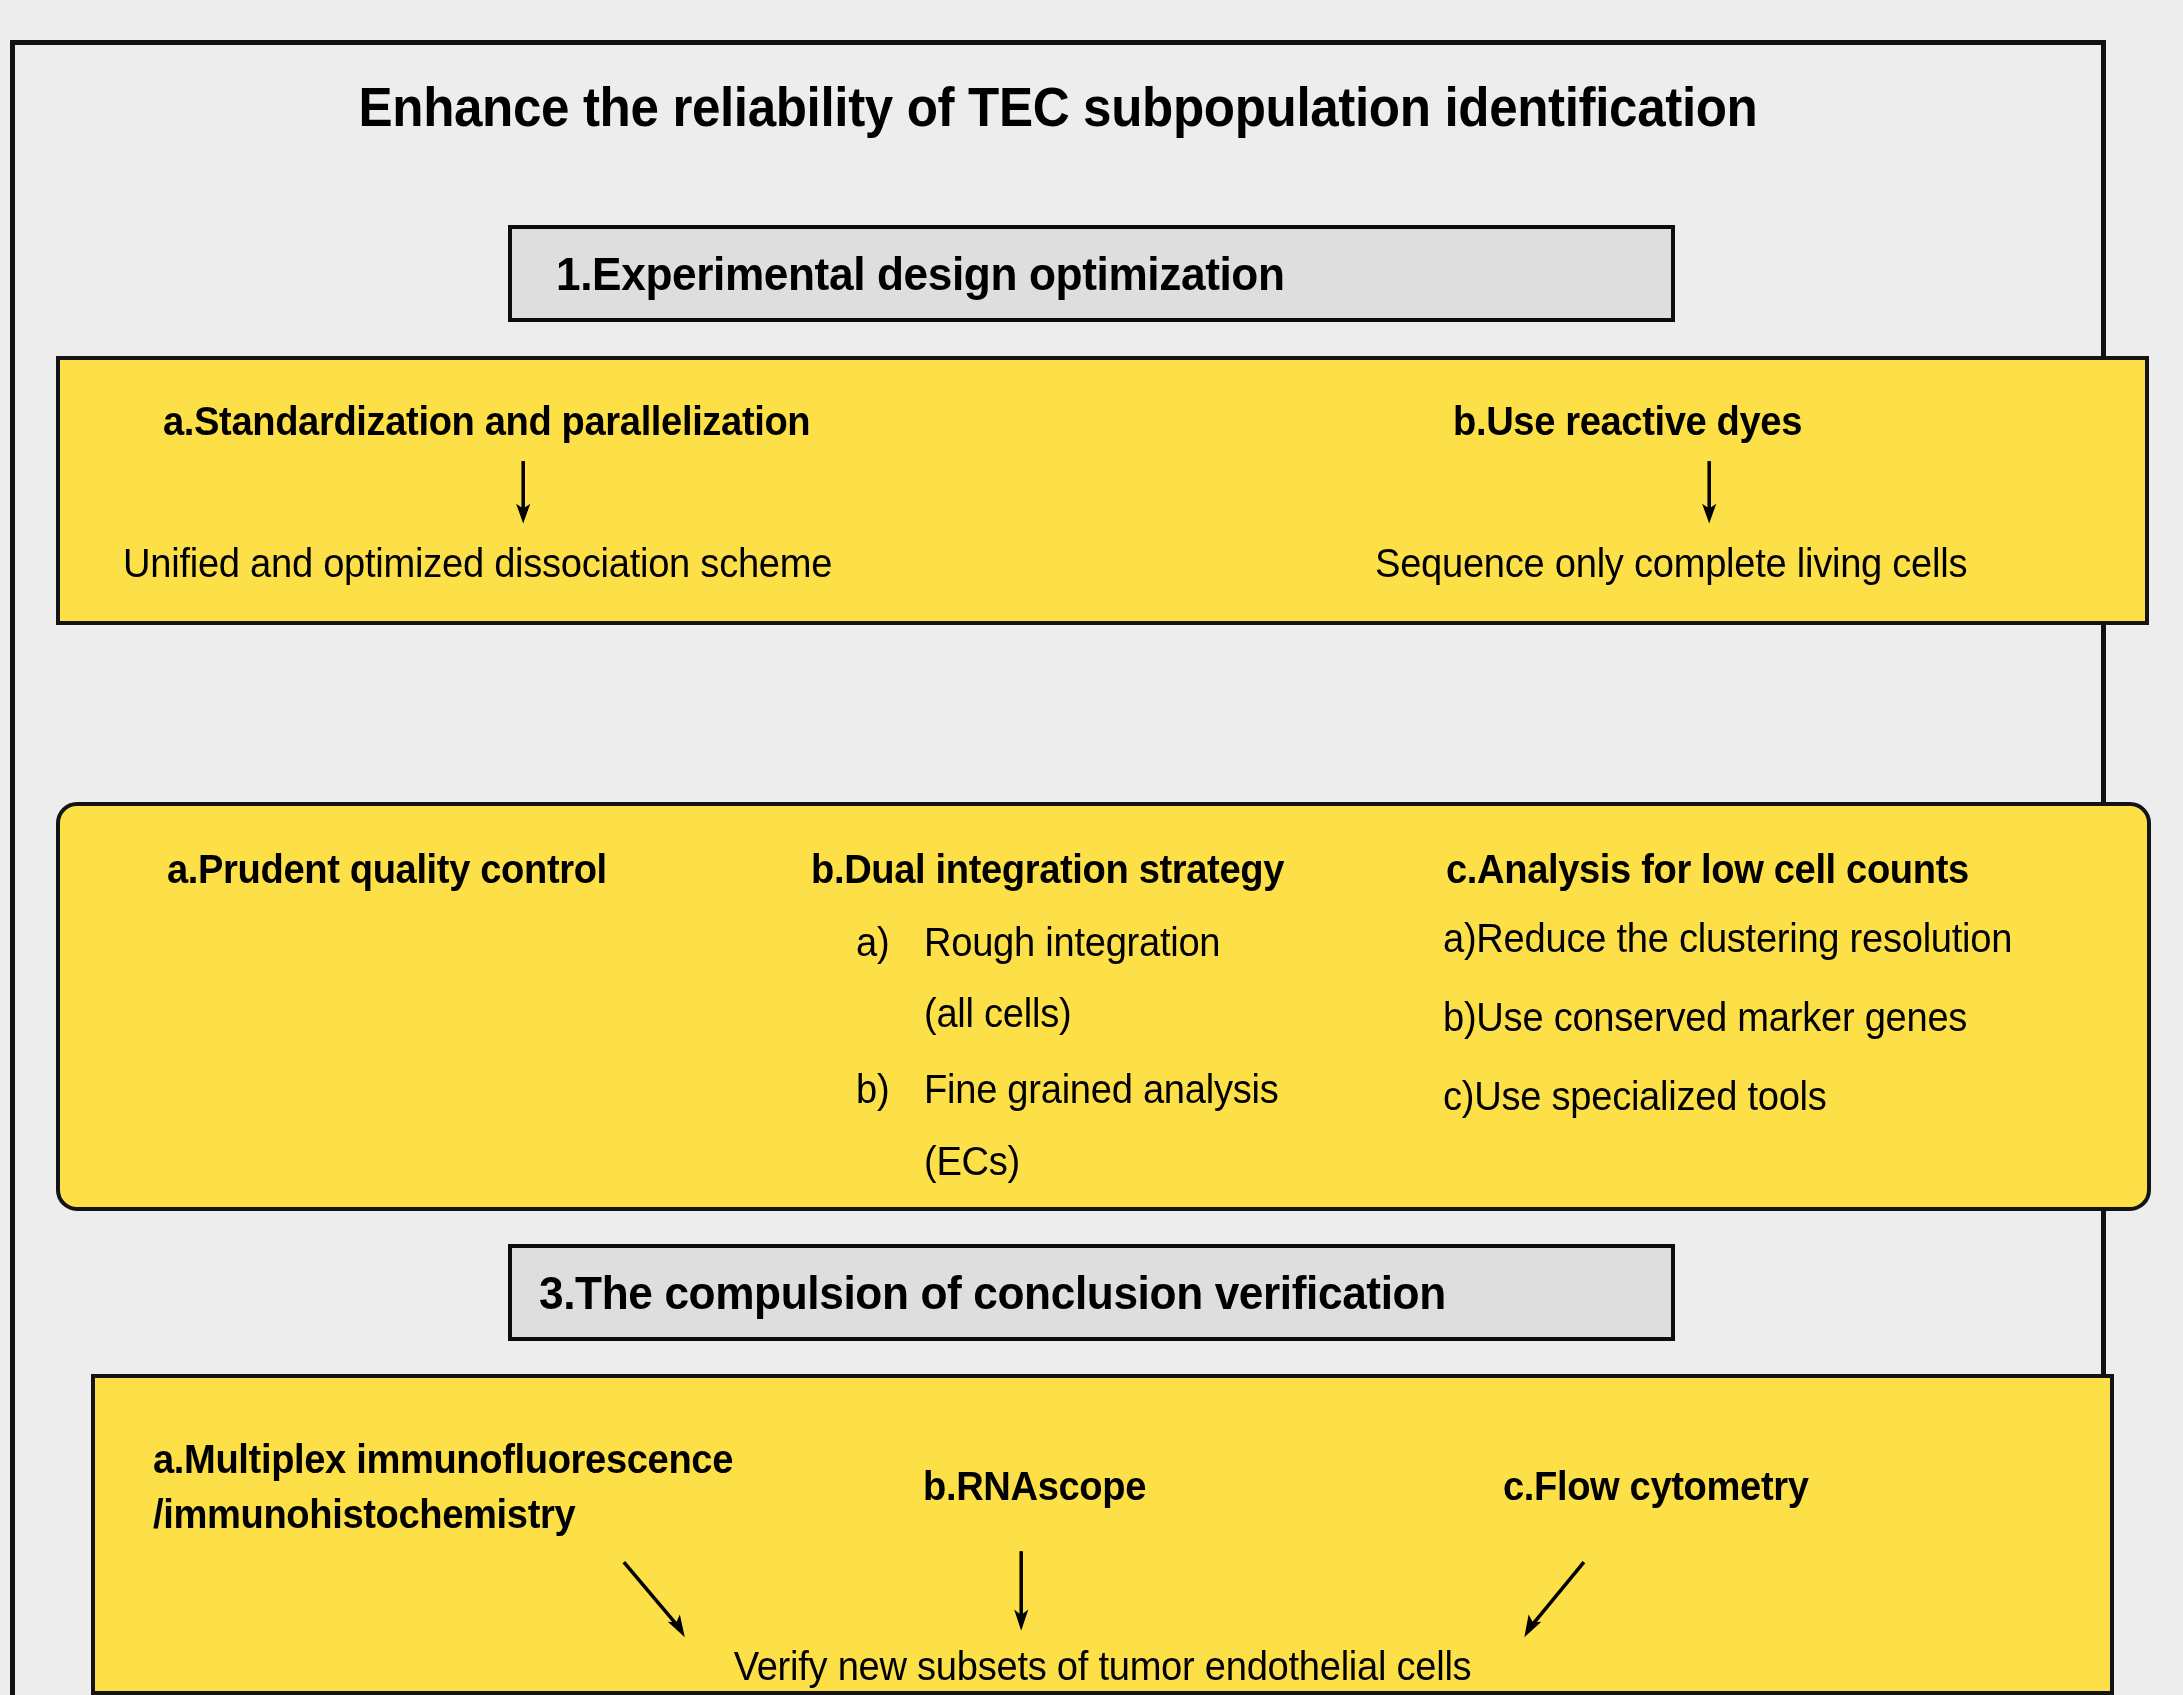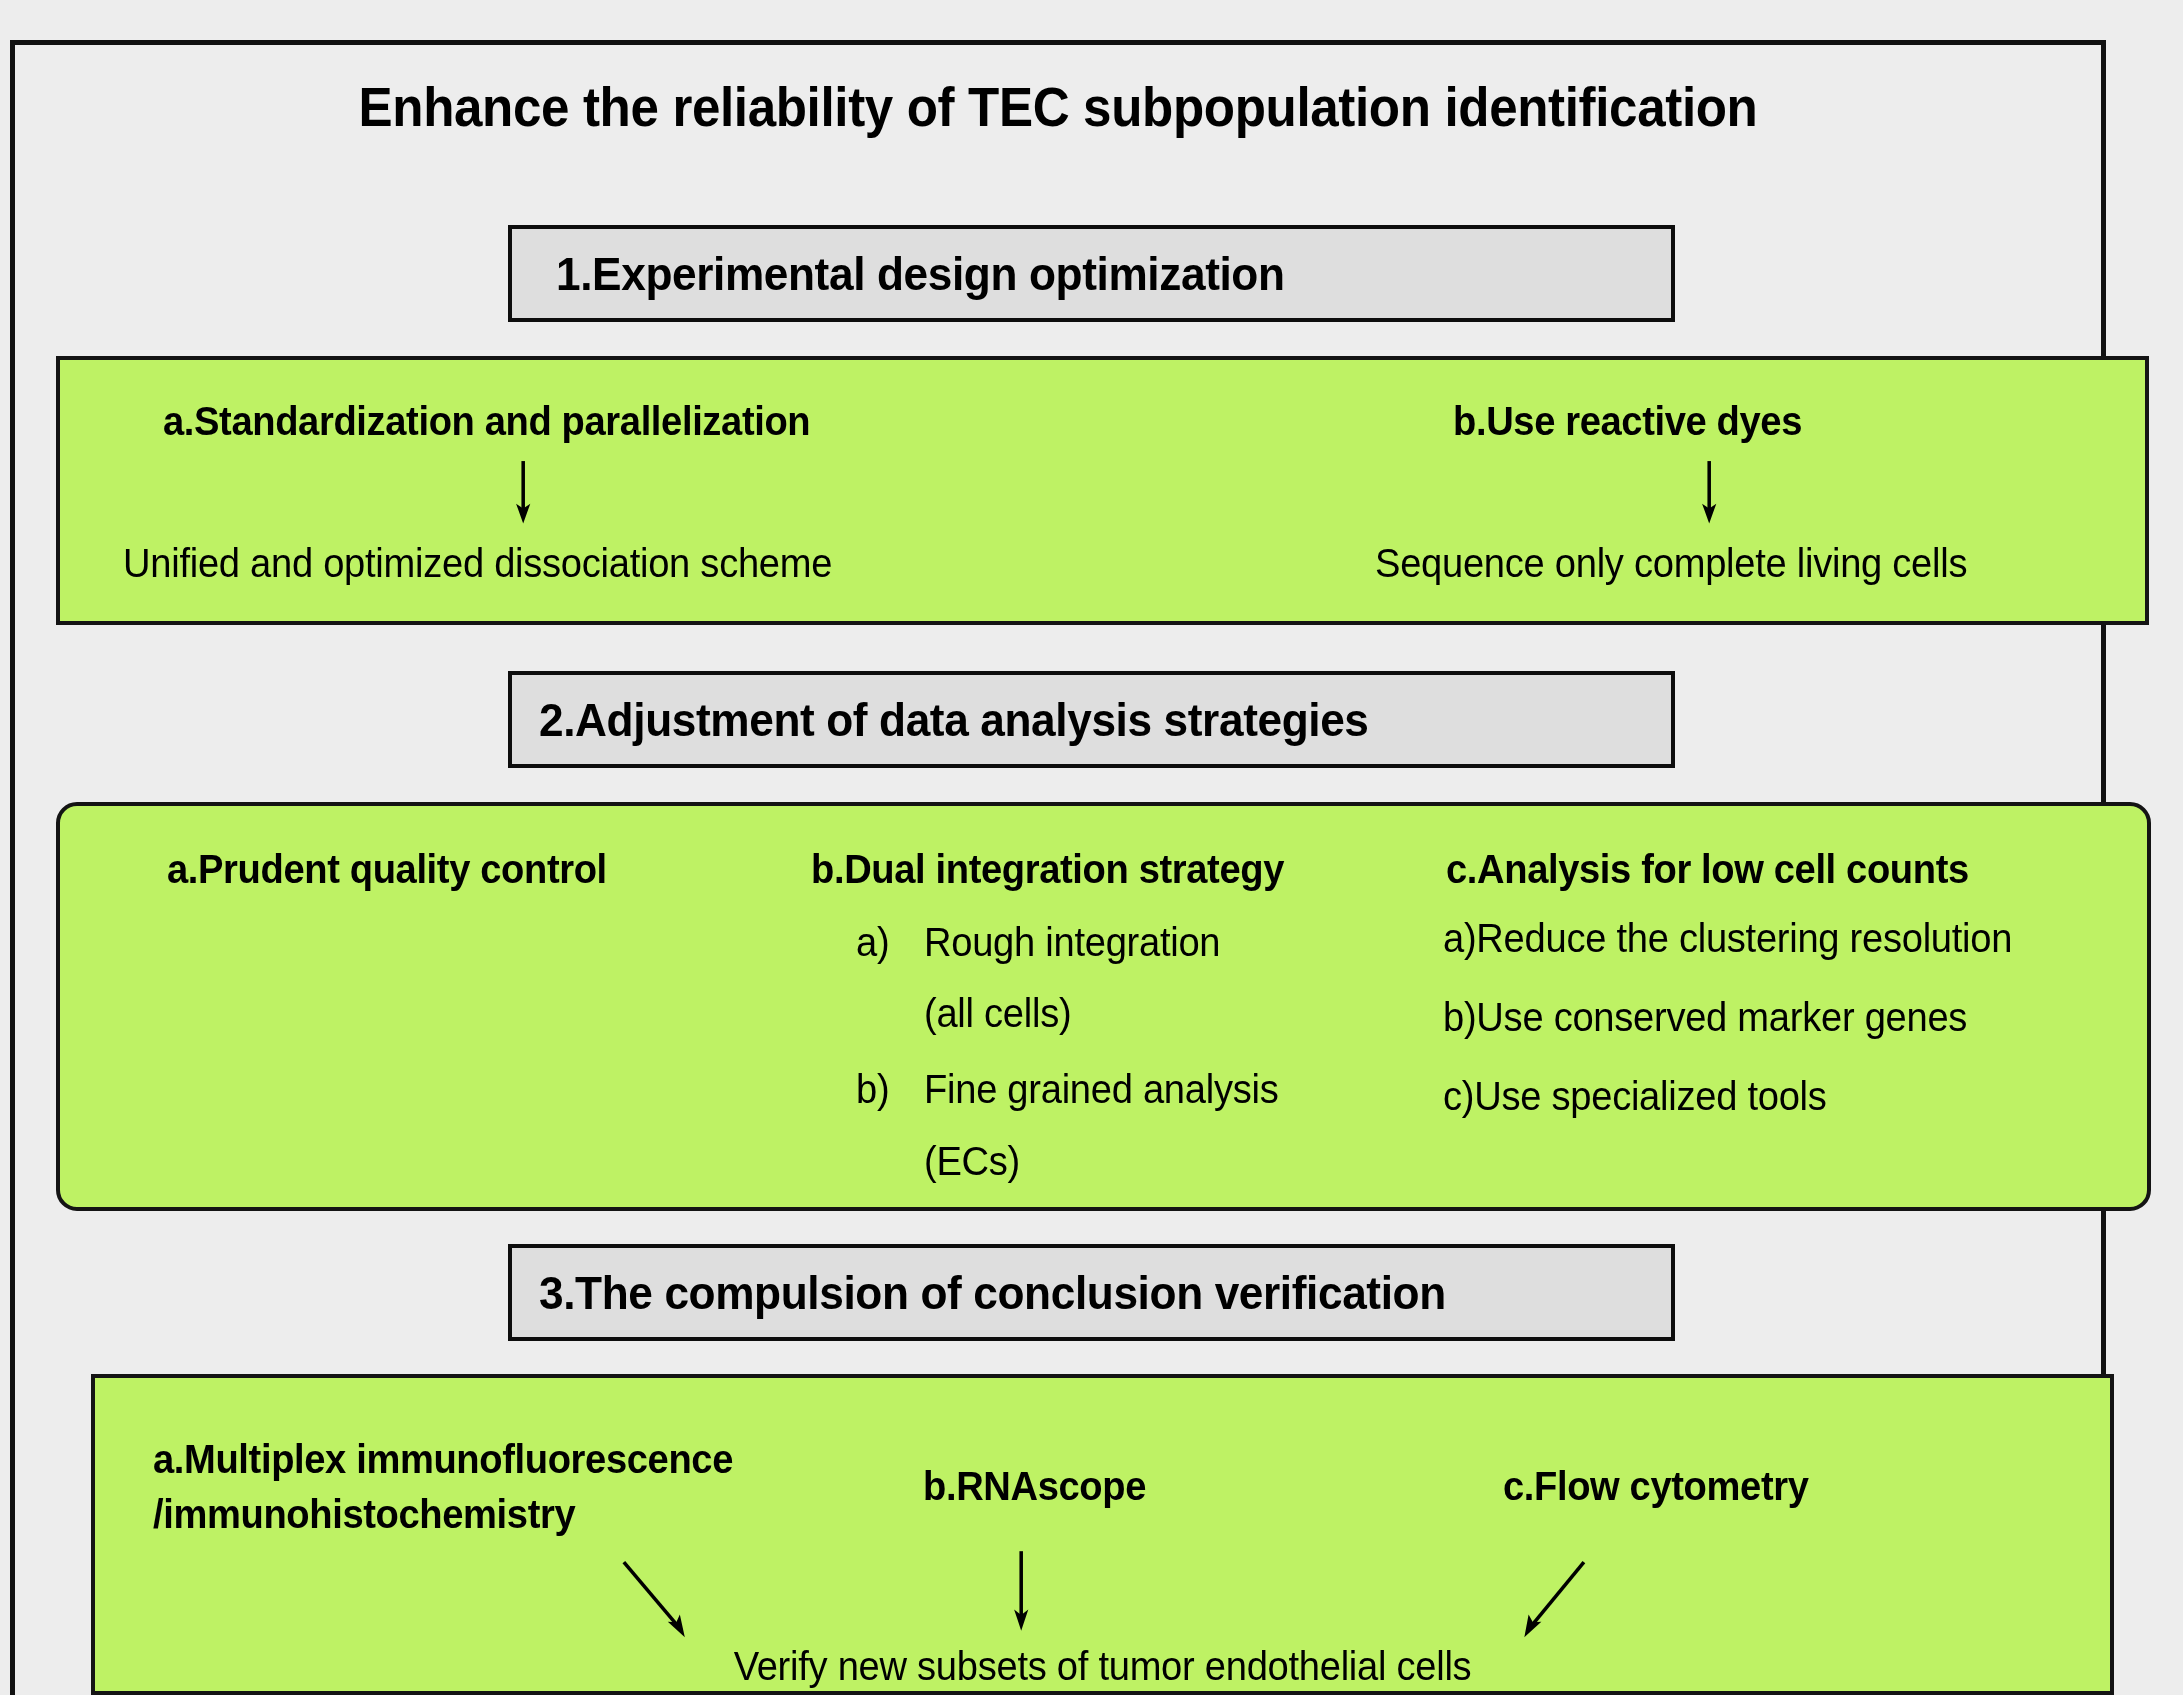--- a/index.html
+++ b/index.html
@@ -62,21 +62,21 @@
     color: #000000;
     letter-spacing: -0.4px;
     transform: scaleX(0.94);
     transform-origin: left center;
     white-space: nowrap;
   }
 
   
   .panel {
     position: absolute;
-    background: #bef264;
+    background: #fde047;
     border: 4.3px solid #141414;
     box-sizing: border-box;
   }
 
   
   .bold-head {
     position: absolute;
     font-size: 41px;
     font-weight: bold;
     color: #000000;
@@ -133,23 +133,20 @@
       <div class="bold-head" style="left:1393px; top:37px;">b.Use reactive dyes</div>
 
       <svg class="arrow-svg" style="left:1635px; top:101px;" width="28.4" height="64" viewBox="0 0 40 90">
         <line x1="20" y1="0" x2="20" y2="72" stroke="#000" stroke-width="5"></line>
         <path d="M20 88 L10 60 L20 67 L30 60 Z" fill="#000"></path>
       </svg>
 
       <div class="plain" style="left:1315px; top:179px;">Sequence only complete living cells</div>
     </div>
 
-    <div class="section-header" style="left:493px; top:626px; width:1167px; height:97px;">
-      <span class="sh-text">2.Adjustment of data analysis strategies</span>
-    </div>
 
     <div class="panel" style="left:41px; top:757px; width:2095px; height:409px;border-radius:21px;">
 
       <div class="bold-head" style="left:107px; top:39px;">a.Prudent quality control</div>
 
       <div class="bold-head" style="left:751px; top:39px;">b.Dual integration strategy</div>
 
       <div class="plain" style="left:796px; top:112px;">a)</div>
       <div class="plain" style="left:864px; top:112px;">Rough integration</div>
       <div class="plain" style="left:864px; top:183px;">(all cells)</div>

